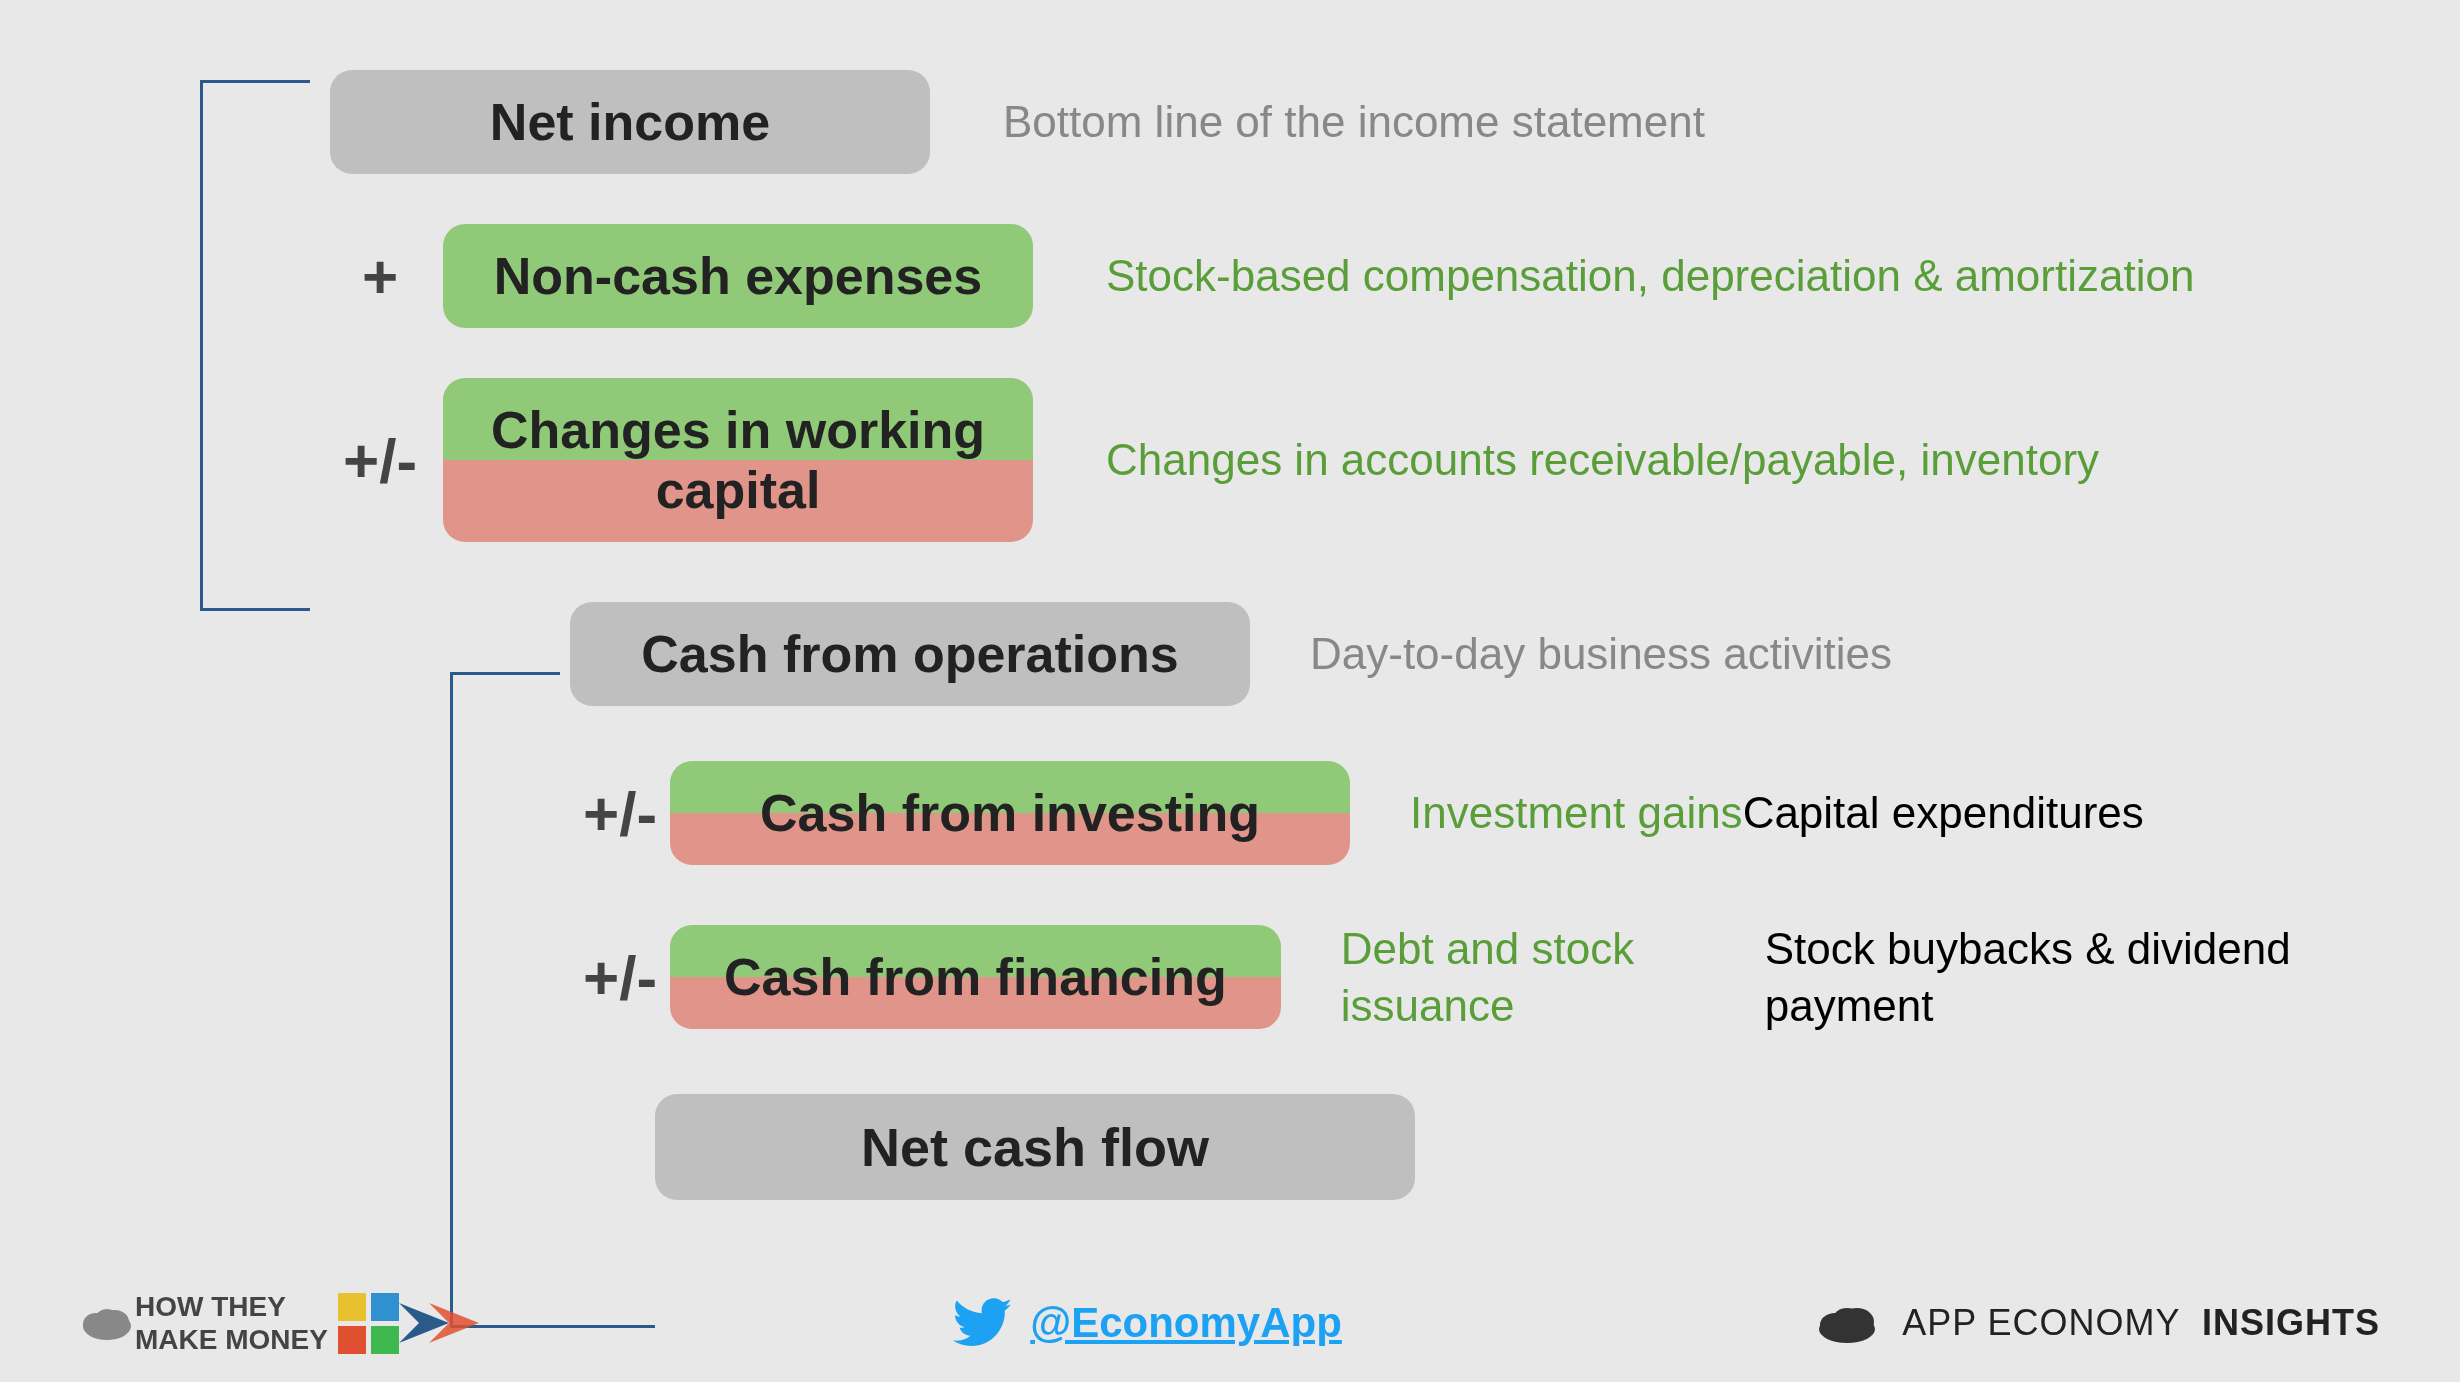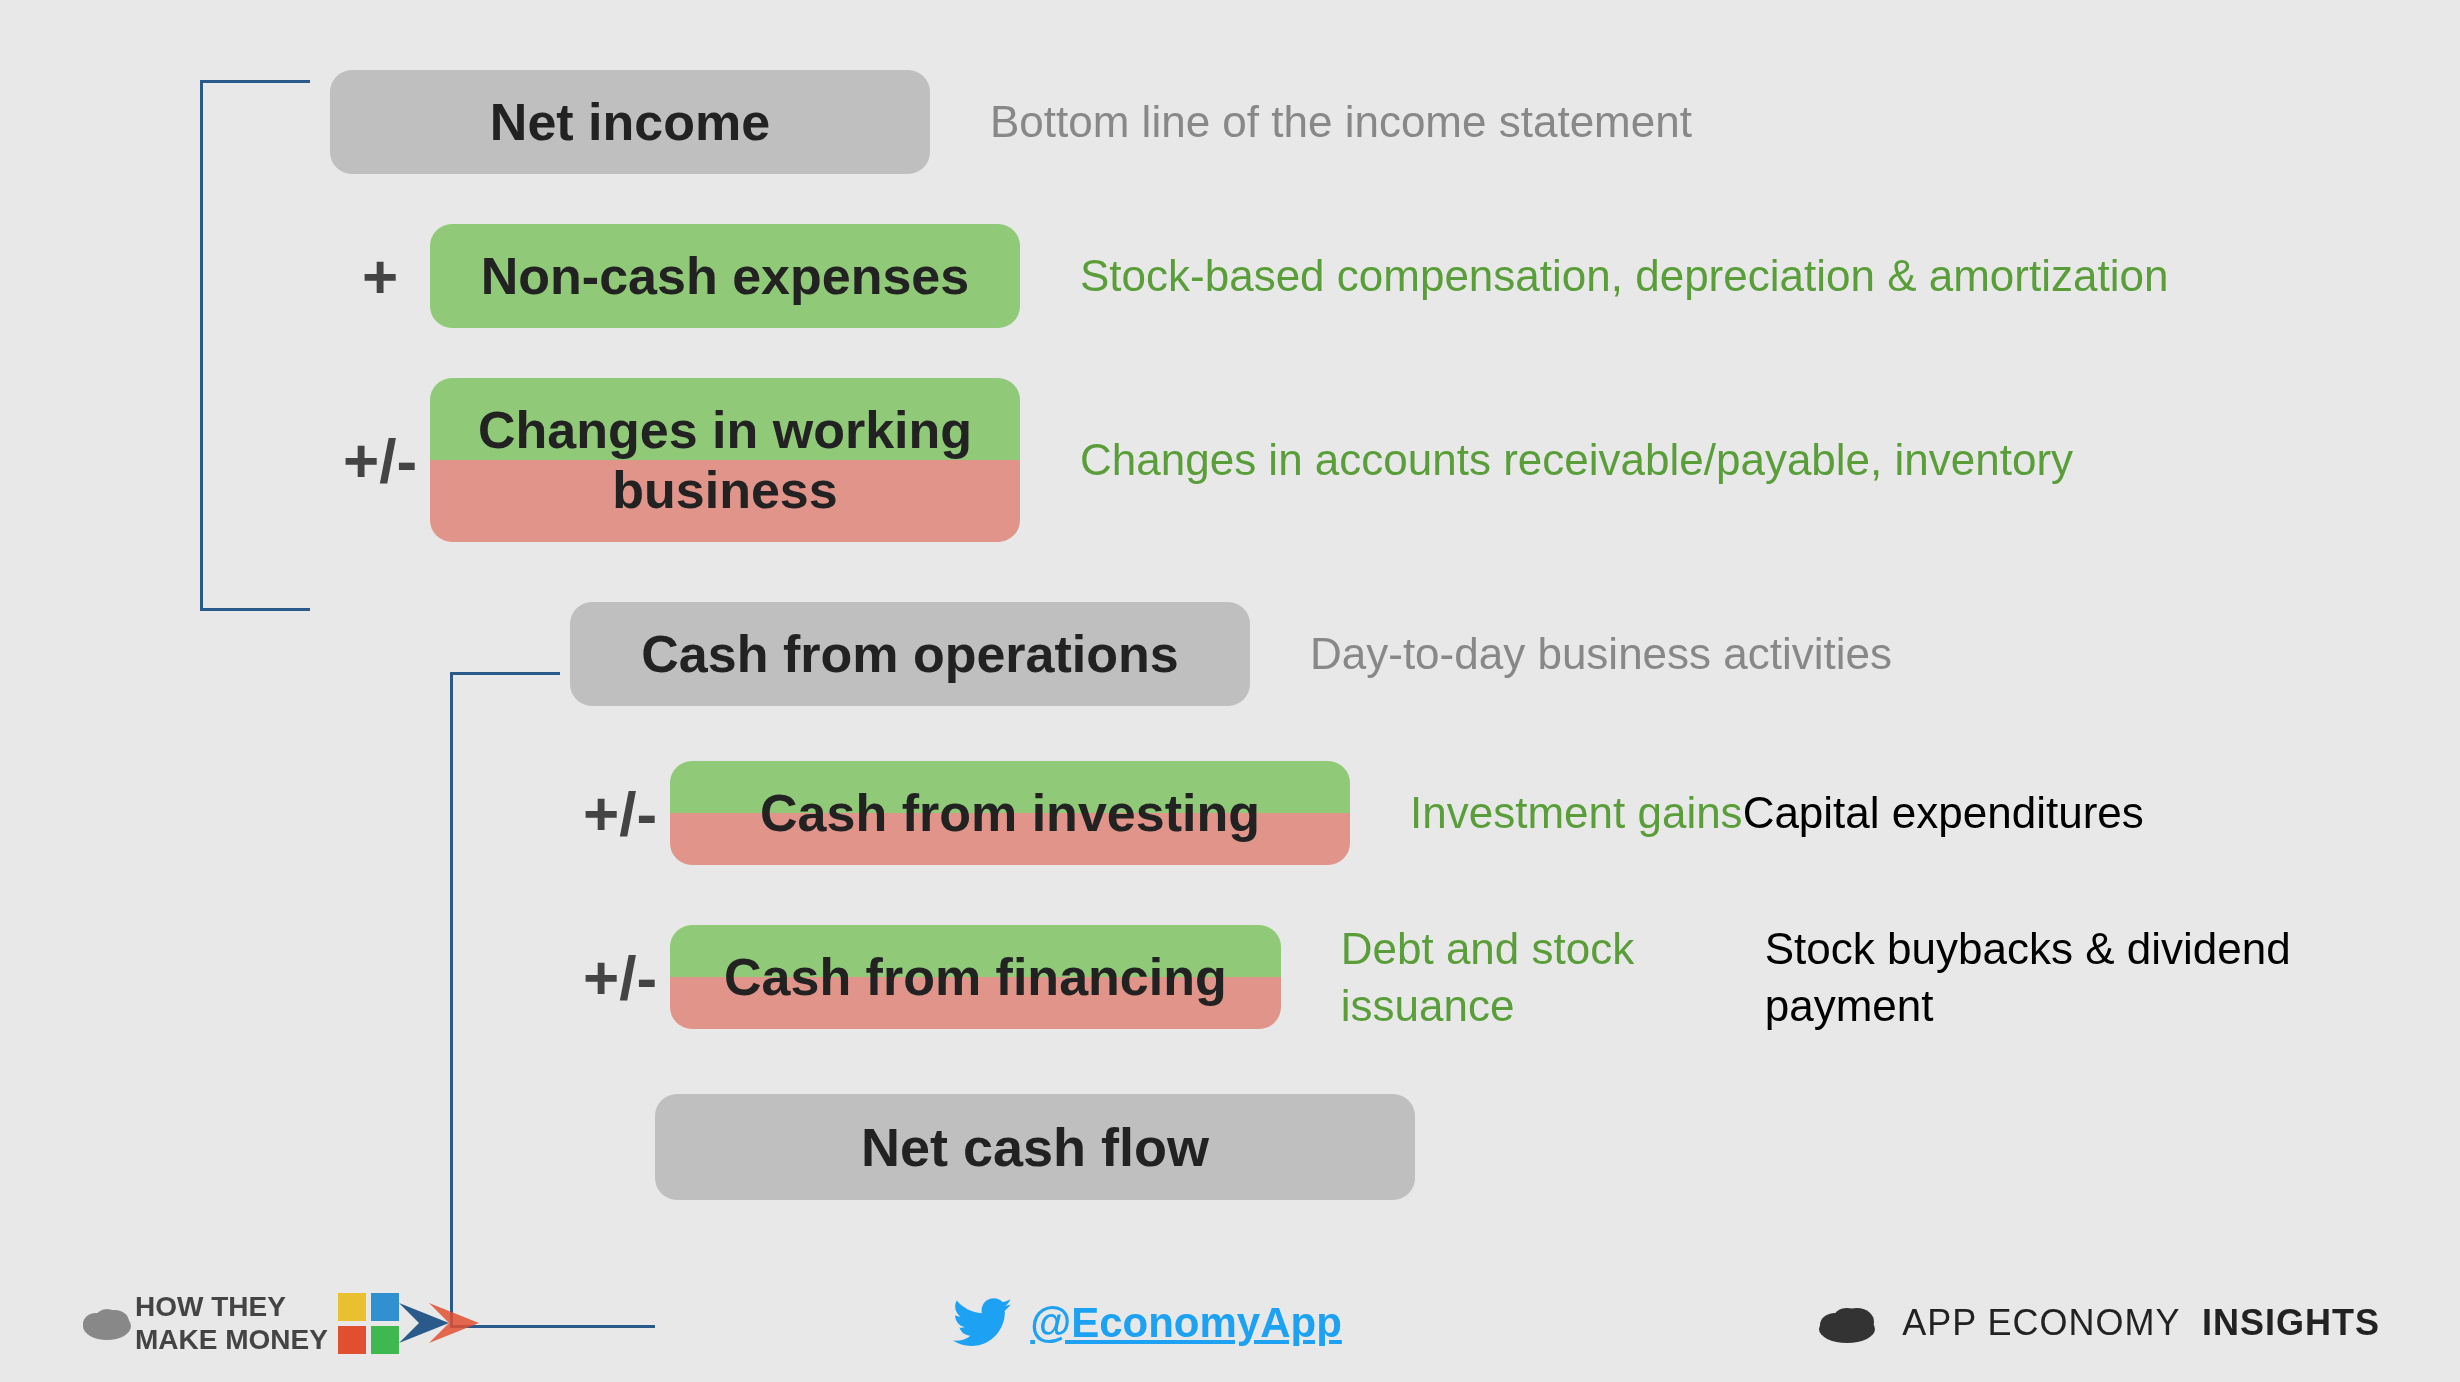--- a/index.html
+++ b/index.html
@@ -143,21 +143,21 @@
     
     .w-net-income { width: 600px; }
     .w-non-cash   { width: 590px; }
     .w-working    { width: 590px; }
     .w-ops        { width: 680px; }
     .w-investing  { width: 680px; }
     .w-financing  { width: 680px; }
     .w-net-cash   { width: 760px; }
 
     
-    .indent-1 { margin-left: 260px; }
+    .indent-1 { margin-left: 260px; gap: 13px; }
     .indent-2 { margin-left: 500px; }
 
     
     .footer {
       position: absolute;
       bottom: 25px;
       left: 0;
       right: 0;
       display: flex;
       align-items: center;
@@ -247,21 +247,21 @@
     <div class="operator">+</div>
     <div class="pill pill-green w-non-cash">
       <span>Non-cash expenses</span>
     </div>
     <div class="desc desc-green">Stock-based compensation, depreciation &amp; amortization</div>
   </div>
 
   <div class="row indent-1" style="margin-top: 50px;">
     <div class="operator">+/-</div>
     <div class="pill pill-green-red w-working">
-      <span>Changes in working business</span>
+      <span>Changes in working capital</span>
     </div>
     <div class="desc desc-green">Changes in accounts receivable/payable, inventory</div>
   </div>
 
   <div class="row indent-2" style="margin-top: 60px;">
     <div class="pill pill-gray w-ops">
       <span>Cash from operations</span>
     </div>
     <div class="desc">Day-to-day business activities</div>
   </div>

